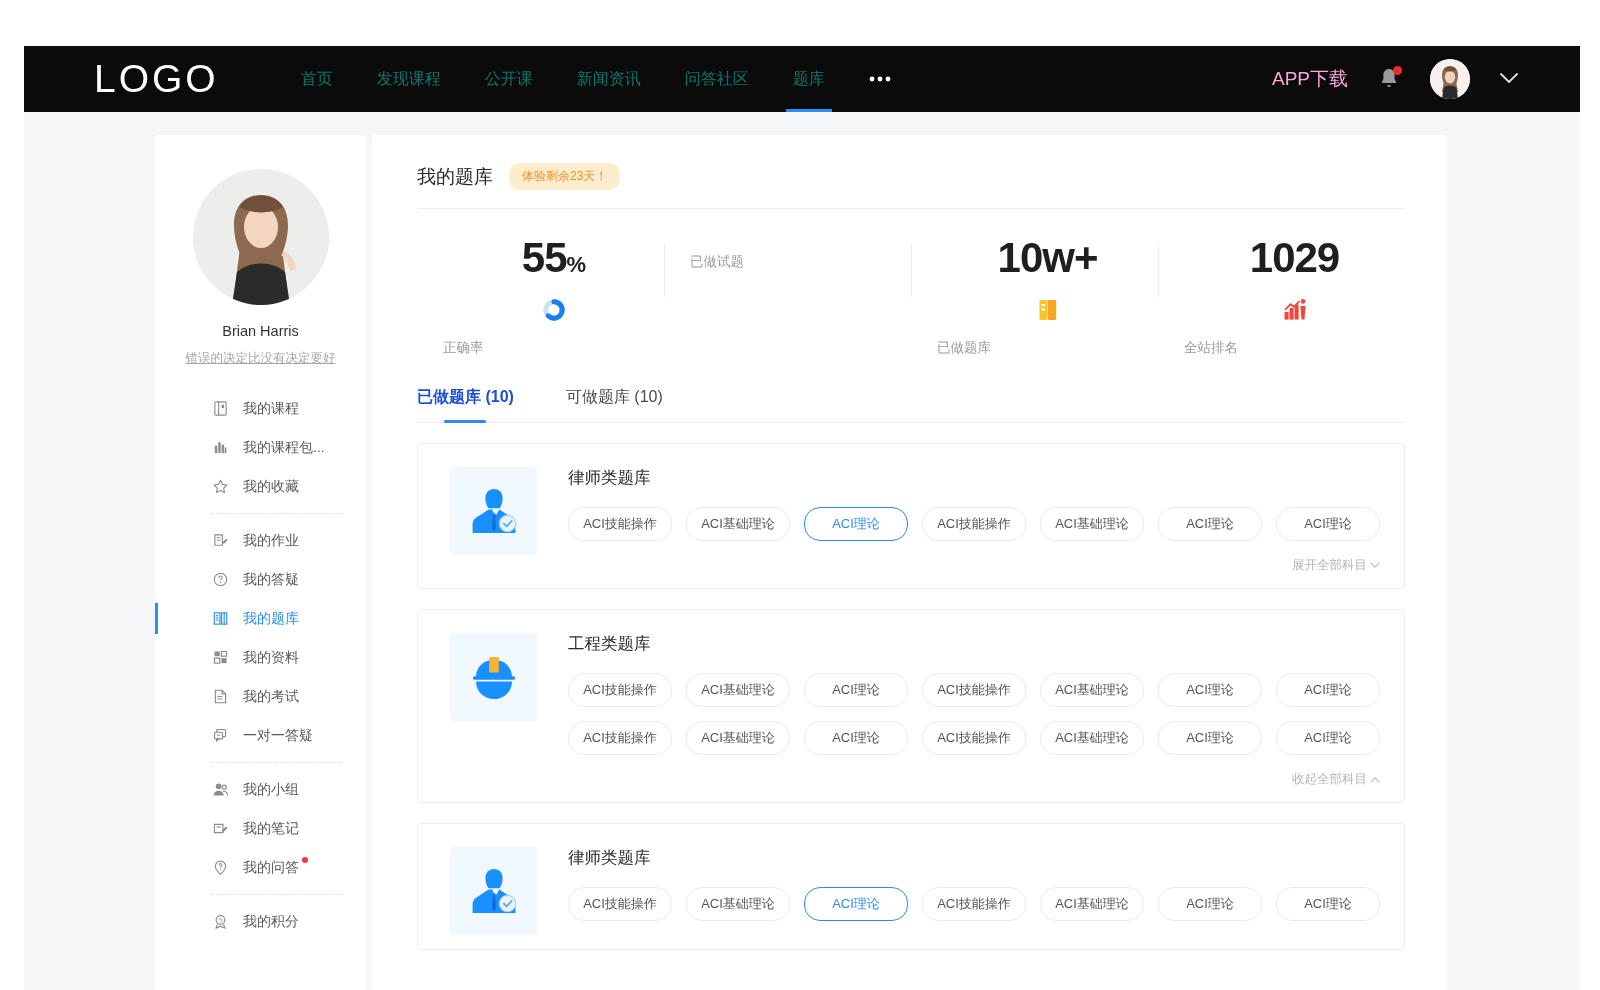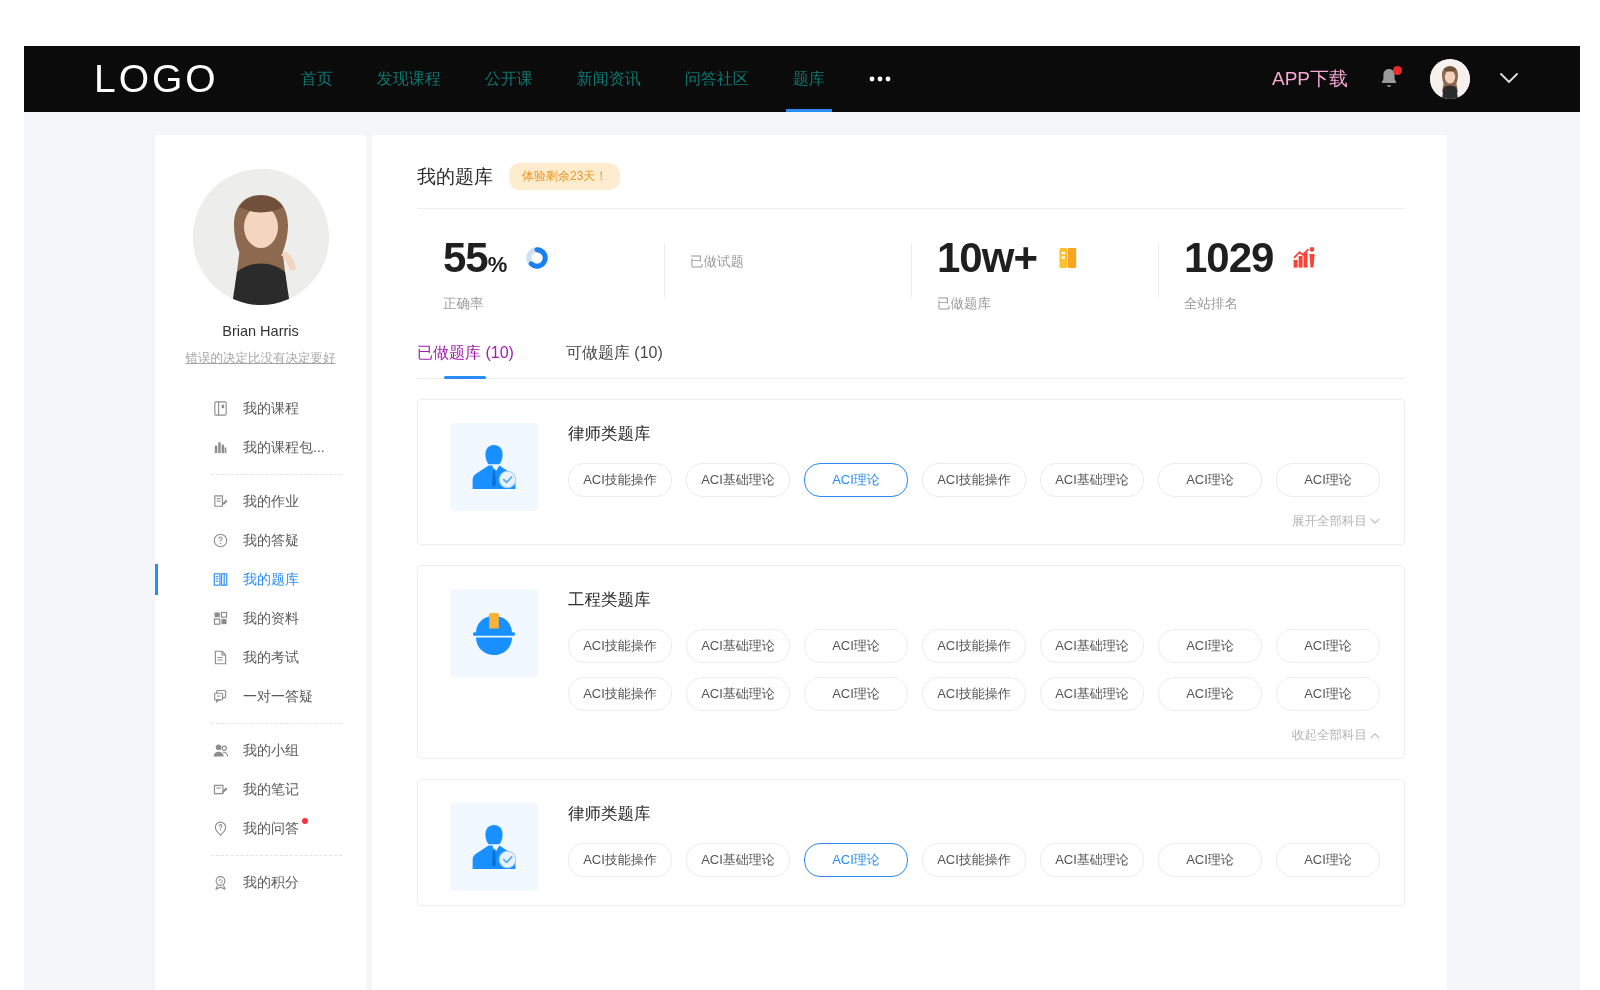--- a/index.html
+++ b/index.html
@@ -185,21 +185,21 @@
   .stat {
     flex: 1;
     position: relative;
     padding-left: 26px;
   }
   .stat:not(:first-child)::before {
     content: "";
     position: absolute; left: 0; top: 6px;
     width: 1px; height: 54px; background: #ededed;
   }
-  .stat-top { display: flex; align-items: center; gap: 18px; }
+  .stat-top { display: flex; align-items: center; gap: 18px; flex-direction: column; }
   .stat-val {
     font-size: 42px; font-weight: bold; color: #1f1f1f; line-height: 1;
     letter-spacing: -1px;
   }
   .stat-val .sm { font-size: 22px; font-weight: bold; }
   .stat-ico { width: 26px; height: 26px; display: flex; align-items: center; }
   .stat-label { font-size: 13.5px; color: #9a9a9a; margin-top: 16px; }
 
   
   .tabs {
@@ -208,21 +208,21 @@
     border-bottom: 1px solid #ececec;
   }
   .tab {
     position: relative;
     font-size: 16px;
     color: #4a4a4a;
     padding-bottom: 14px;
     cursor: pointer;
     white-space: nowrap;
   }
-  .tab.active { color: #a21caf; font-weight: normal; }
+  .tab.active { color: #1d4ed8; font-weight: bold; }
   .tab.active::after {
     content: "";
     position: absolute;
     left: 50%; transform: translateX(-50%);
     bottom: -1px;
     width: 42px; height: 3px; border-radius: 2px;
     background: #2a8cf5;
   }
 
   
@@ -347,20 +347,28 @@
             <span class="mi-icon">
               <svg width="17" height="17" viewBox="0 0 18 18">
                 <rect x="3" y="7" width="2.6" height="8" fill="#8d8d8d"></rect>
                 <rect x="6.6" y="3.5" width="2.6" height="11.5" fill="#8d8d8d"></rect>
                 <rect x="10.2" y="6" width="2.6" height="9" fill="#8d8d8d"></rect>
                 <rect x="13.4" y="9" width="1.8" height="6" fill="#8d8d8d"></rect>
               </svg>
             </span>
             <span class="mi-label">我的课程包...</span>
           </div>
+          <div class="menu-item">
+            <span class="mi-icon">
+              <svg width="17" height="17" viewBox="0 0 18 18">
+                <path d="M9 2.4l2.1 4.3 4.7.7-3.4 3.3.8 4.7L9 13.2l-4.2 2.2.8-4.7L2.2 7.4l4.7-.7z" fill="none" stroke="#8d8d8d" stroke-width="1.2" stroke-linejoin="round"></path>
+              </svg>
+            </span>
+            <span class="mi-label">我的收藏</span>
+          </div>
           <div class="menu-sep"></div>
           <div class="menu-item">
             <span class="mi-icon">
               <svg width="17" height="17" viewBox="0 0 18 18">
                 <path d="M3 3h8v11H3z" fill="none" stroke="#8d8d8d" stroke-width="1.2"></path>
                 <line x1="5" y1="6" x2="9" y2="6" stroke="#8d8d8d" stroke-width="1.1"></line>
                 <line x1="5" y1="8.6" x2="9" y2="8.6" stroke="#8d8d8d" stroke-width="1.1"></line>
                 <path d="M11.5 10.5l3.3-3.3 1.6 1.6-3.3 3.3-2 .4z" fill="#8d8d8d"></path>
               </svg>
             </span>

